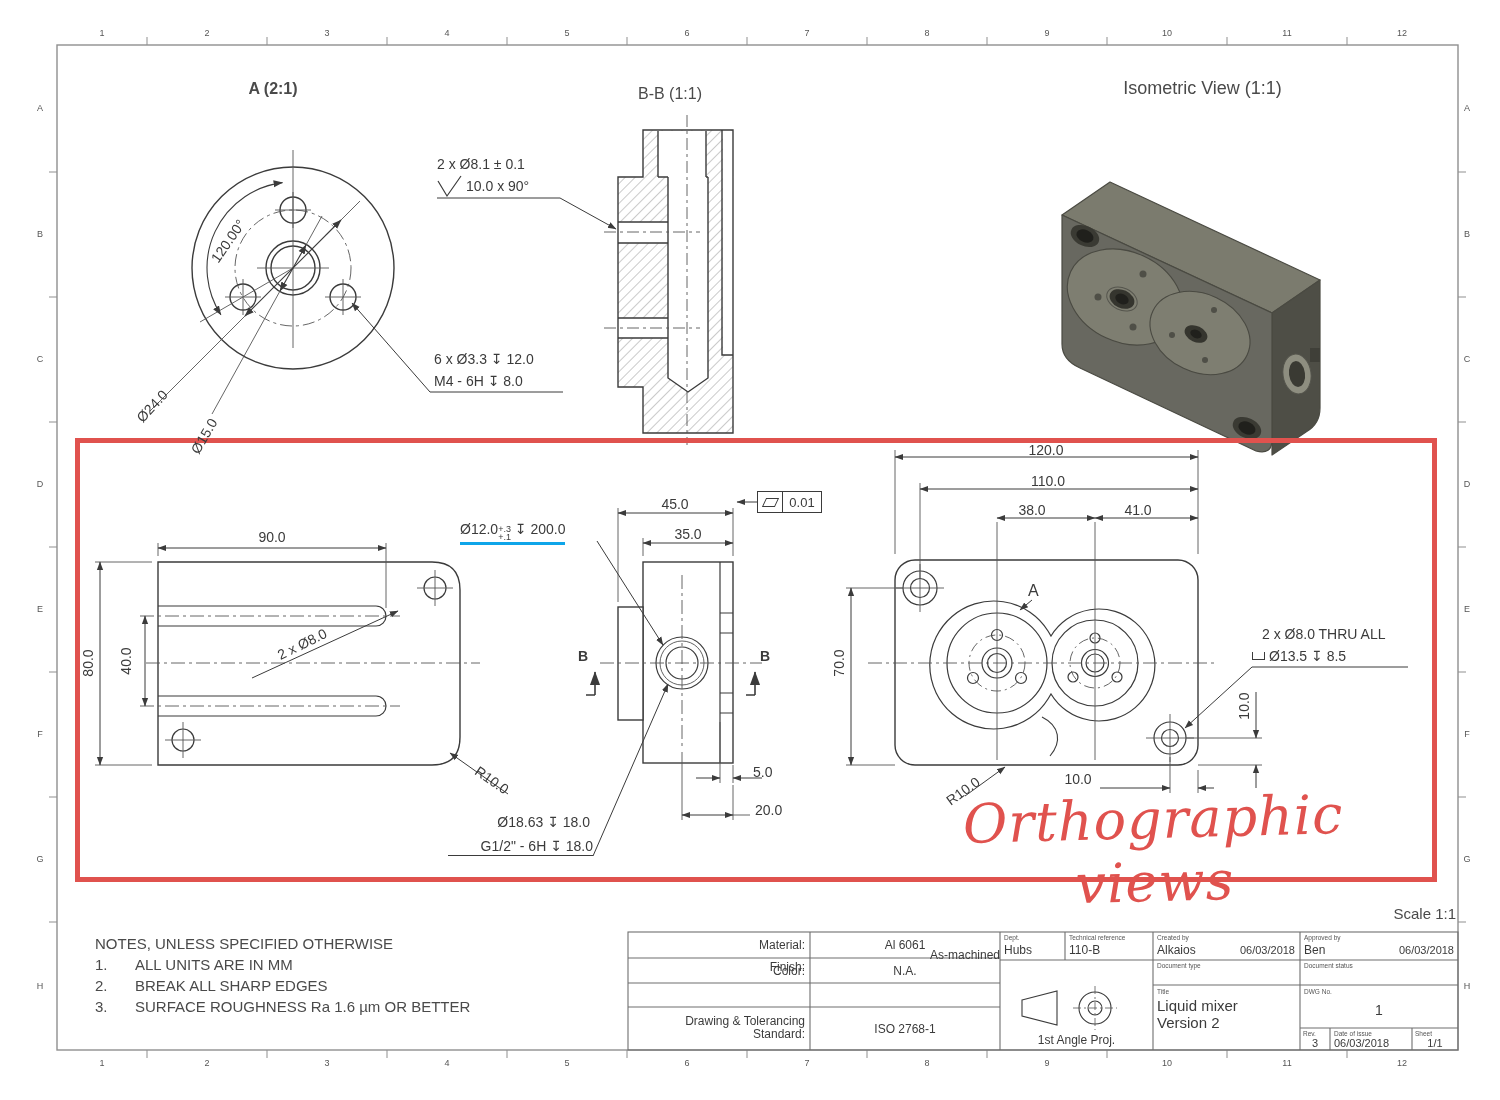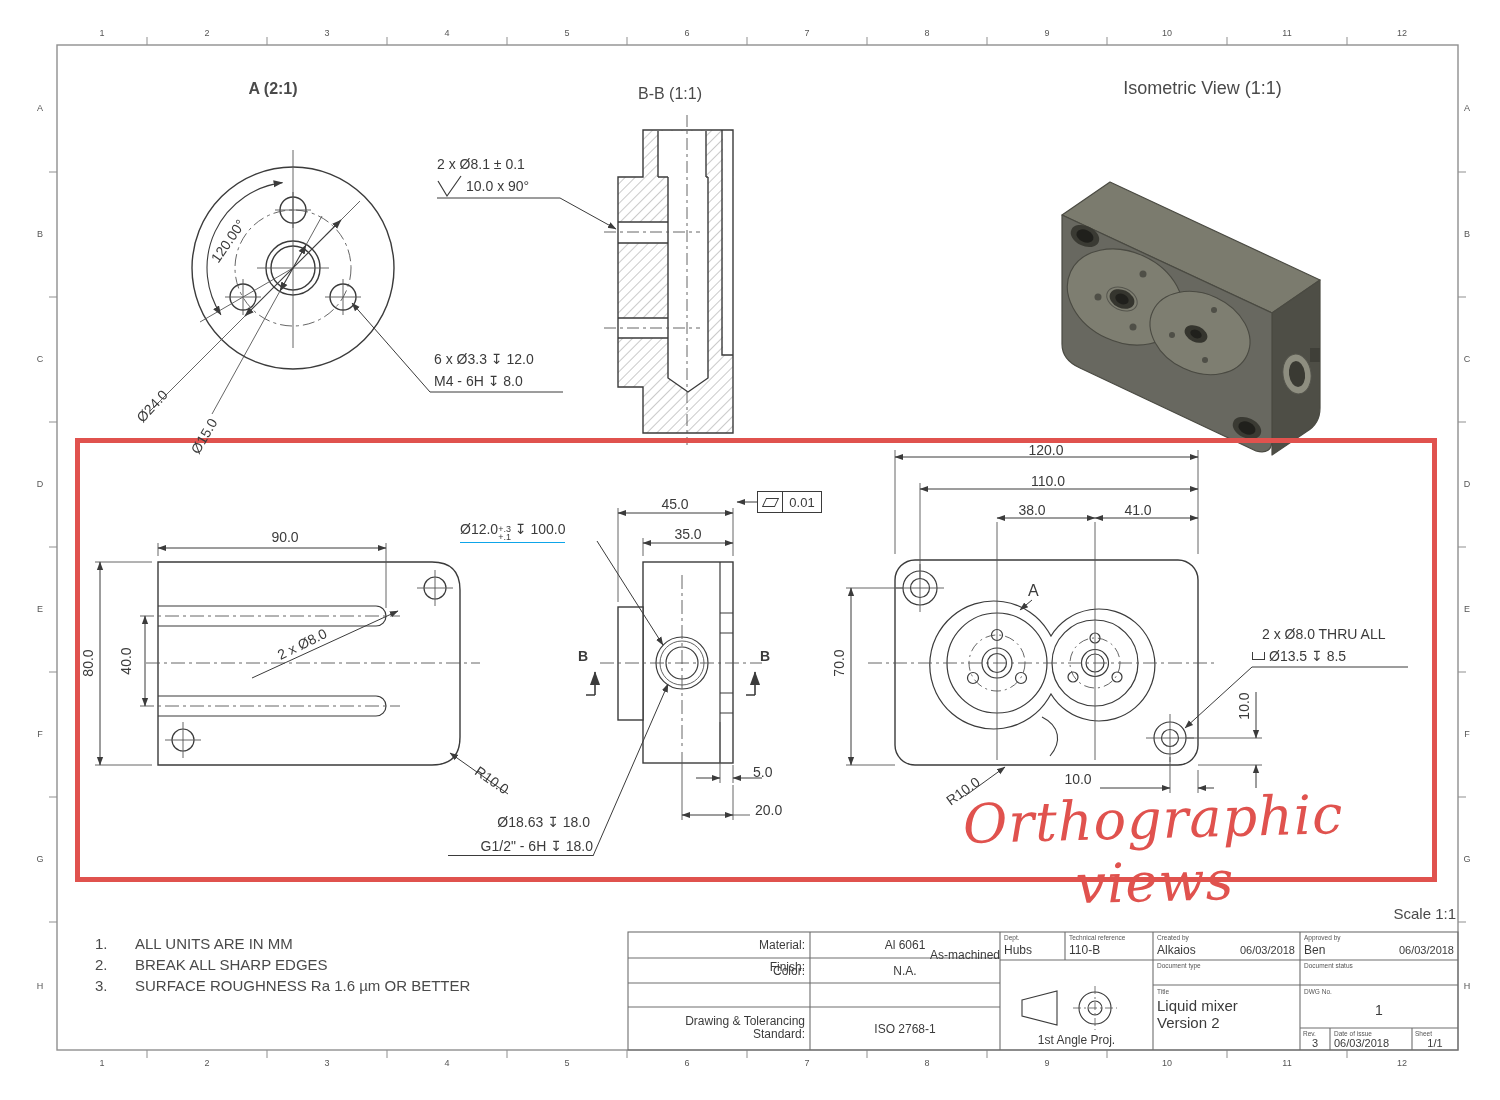--- a/index.html
+++ b/index.html
@@ -254,34 +254,34 @@
 <div class="lbl ctr" style="left:152px;top:406px;transform:translate(-50%,-50%) rotate(-47deg);">Ø24.0</div>
 <div class="lbl ctr" style="left:204px;top:436px;transform:translate(-50%,-50%) rotate(-60deg);">Ø15.0</div>
 <div class="lbl" style="left:437px;top:156px;">2 x Ø8.1 ± 0.1</div>
 <div class="lbl" style="left:466px;top:178px;">10.0 x 90°</div>
 <div class="lbl" style="left:434px;top:351px;">6 x Ø3.3 ↧ 12.0</div>
 <div class="lbl" style="left:434px;top:373px;">M4 - 6H ↧ 8.0</div>
 
 <div class="lbl vtitle" style="left:610px;top:85px;width:120px;">B-B (1:1)</div>
 <div class="lbl iso-title" style="left:1080px;top:78px;width:245px;">Isometric View (1:1)</div>
 
-<div class="lbl ctr" style="left:272px;top:537px;margin-left:13px;">90.0</div>
+<div class="lbl ctr" style="left:272px;top:537px;">90.0</div>
 <div class="lbl ctr" style="left:88px;top:663px;transform:translate(-50%,-50%) rotate(-90deg);">80.0</div>
 <div class="lbl ctr" style="left:126px;top:661px;transform:translate(-50%,-50%) rotate(-90deg);">40.0</div>
 <div class="lbl ctr" style="left:302px;top:644px;transform:translate(-50%,-50%) rotate(-26deg);">2 x Ø8.0</div>
 <div class="lbl ctr" style="left:492px;top:780px;transform:translate(-50%,-50%) rotate(35deg);">R10.0</div>
 
 <div class="lbl ctr" style="left:675px;top:504px;">45.0</div>
 <div class="lbl ctr" style="left:688px;top:534px;">35.0</div>
 <div class="lbl" style="left:753px;top:764px;">5.0</div>
 <div class="lbl" style="left:755px;top:802px;">20.0</div>
-<div class="lbl" style="left:460px;top:521px;border-bottom:1px solid #0ea5e9;padding-bottom:1px;"><span>Ø12.0</span><span class="tol">
+<div class="lbl" style="left:460px;top:521px;border-bottom:3px solid #0ea5e9;padding-bottom:1px;"><span>Ø12.0</span><span class="tol">
         <span>+.3</span>
         <span>+.1</span>
-      </span>&nbsp;<span>↧ 100.0</span></div>
+      </span>&nbsp;<span>↧ 200.0</span></div>
 <div class="lbl" style="left:578px;top:648px;font-weight:bold;">B</div>
 <div class="lbl" style="left:760px;top:648px;font-weight:bold;">B</div>
 <div class="lbl" style="left:455px;top:814px;width:135px;text-align:right;">Ø18.63 ↧ 18.0</div>
 <div class="lbl" style="left:448px;top:838px;width:145px;text-align:right;border-bottom:1px solid #3b3b3b;padding-bottom:1px;">G1/2" - 6H ↧ 18.0</div>
 <div class="fcf">
   <div class="cell c1">
         <span class="flat"></span>
       </div>
   <div class="cell c2">0.01</div>
 </div>
@@ -295,20 +295,21 @@
 <div class="lbl ctr" style="left:1078px;top:779px;">10.0</div>
 <div class="lbl" style="left:1028px;top:582px;font-size:16px;">A</div>
 <div class="lbl ctr" style="left:963px;top:791px;transform:translate(-50%,-50%) rotate(-36deg);">R10.0</div>
 <div class="lbl" style="left:1262px;top:626px;">2 x Ø8.0 THRU ALL</div>
 <div class="lbl" style="left:1252px;top:648px;"><span class="cbsym"></span><span>Ø13.5 ↧ 8.5</span></div>
 
 <div class="script">Orthographic views</div>
 <div class="scale">Scale 1:1</div>
 
 <div class="notes">
+  <div>NOTES, UNLESS SPECIFIED OTHERWISE</div>
   <div class="n-row">
         <span class="n-num">1.</span>
         <span>ALL UNITS ARE IN MM</span>
       </div>
   <div class="n-row">
         <span class="n-num">2.</span>
         <span>BREAK ALL SHARP EDGES</span>
       </div>
   <div class="n-row">
         <span class="n-num">3.</span>

